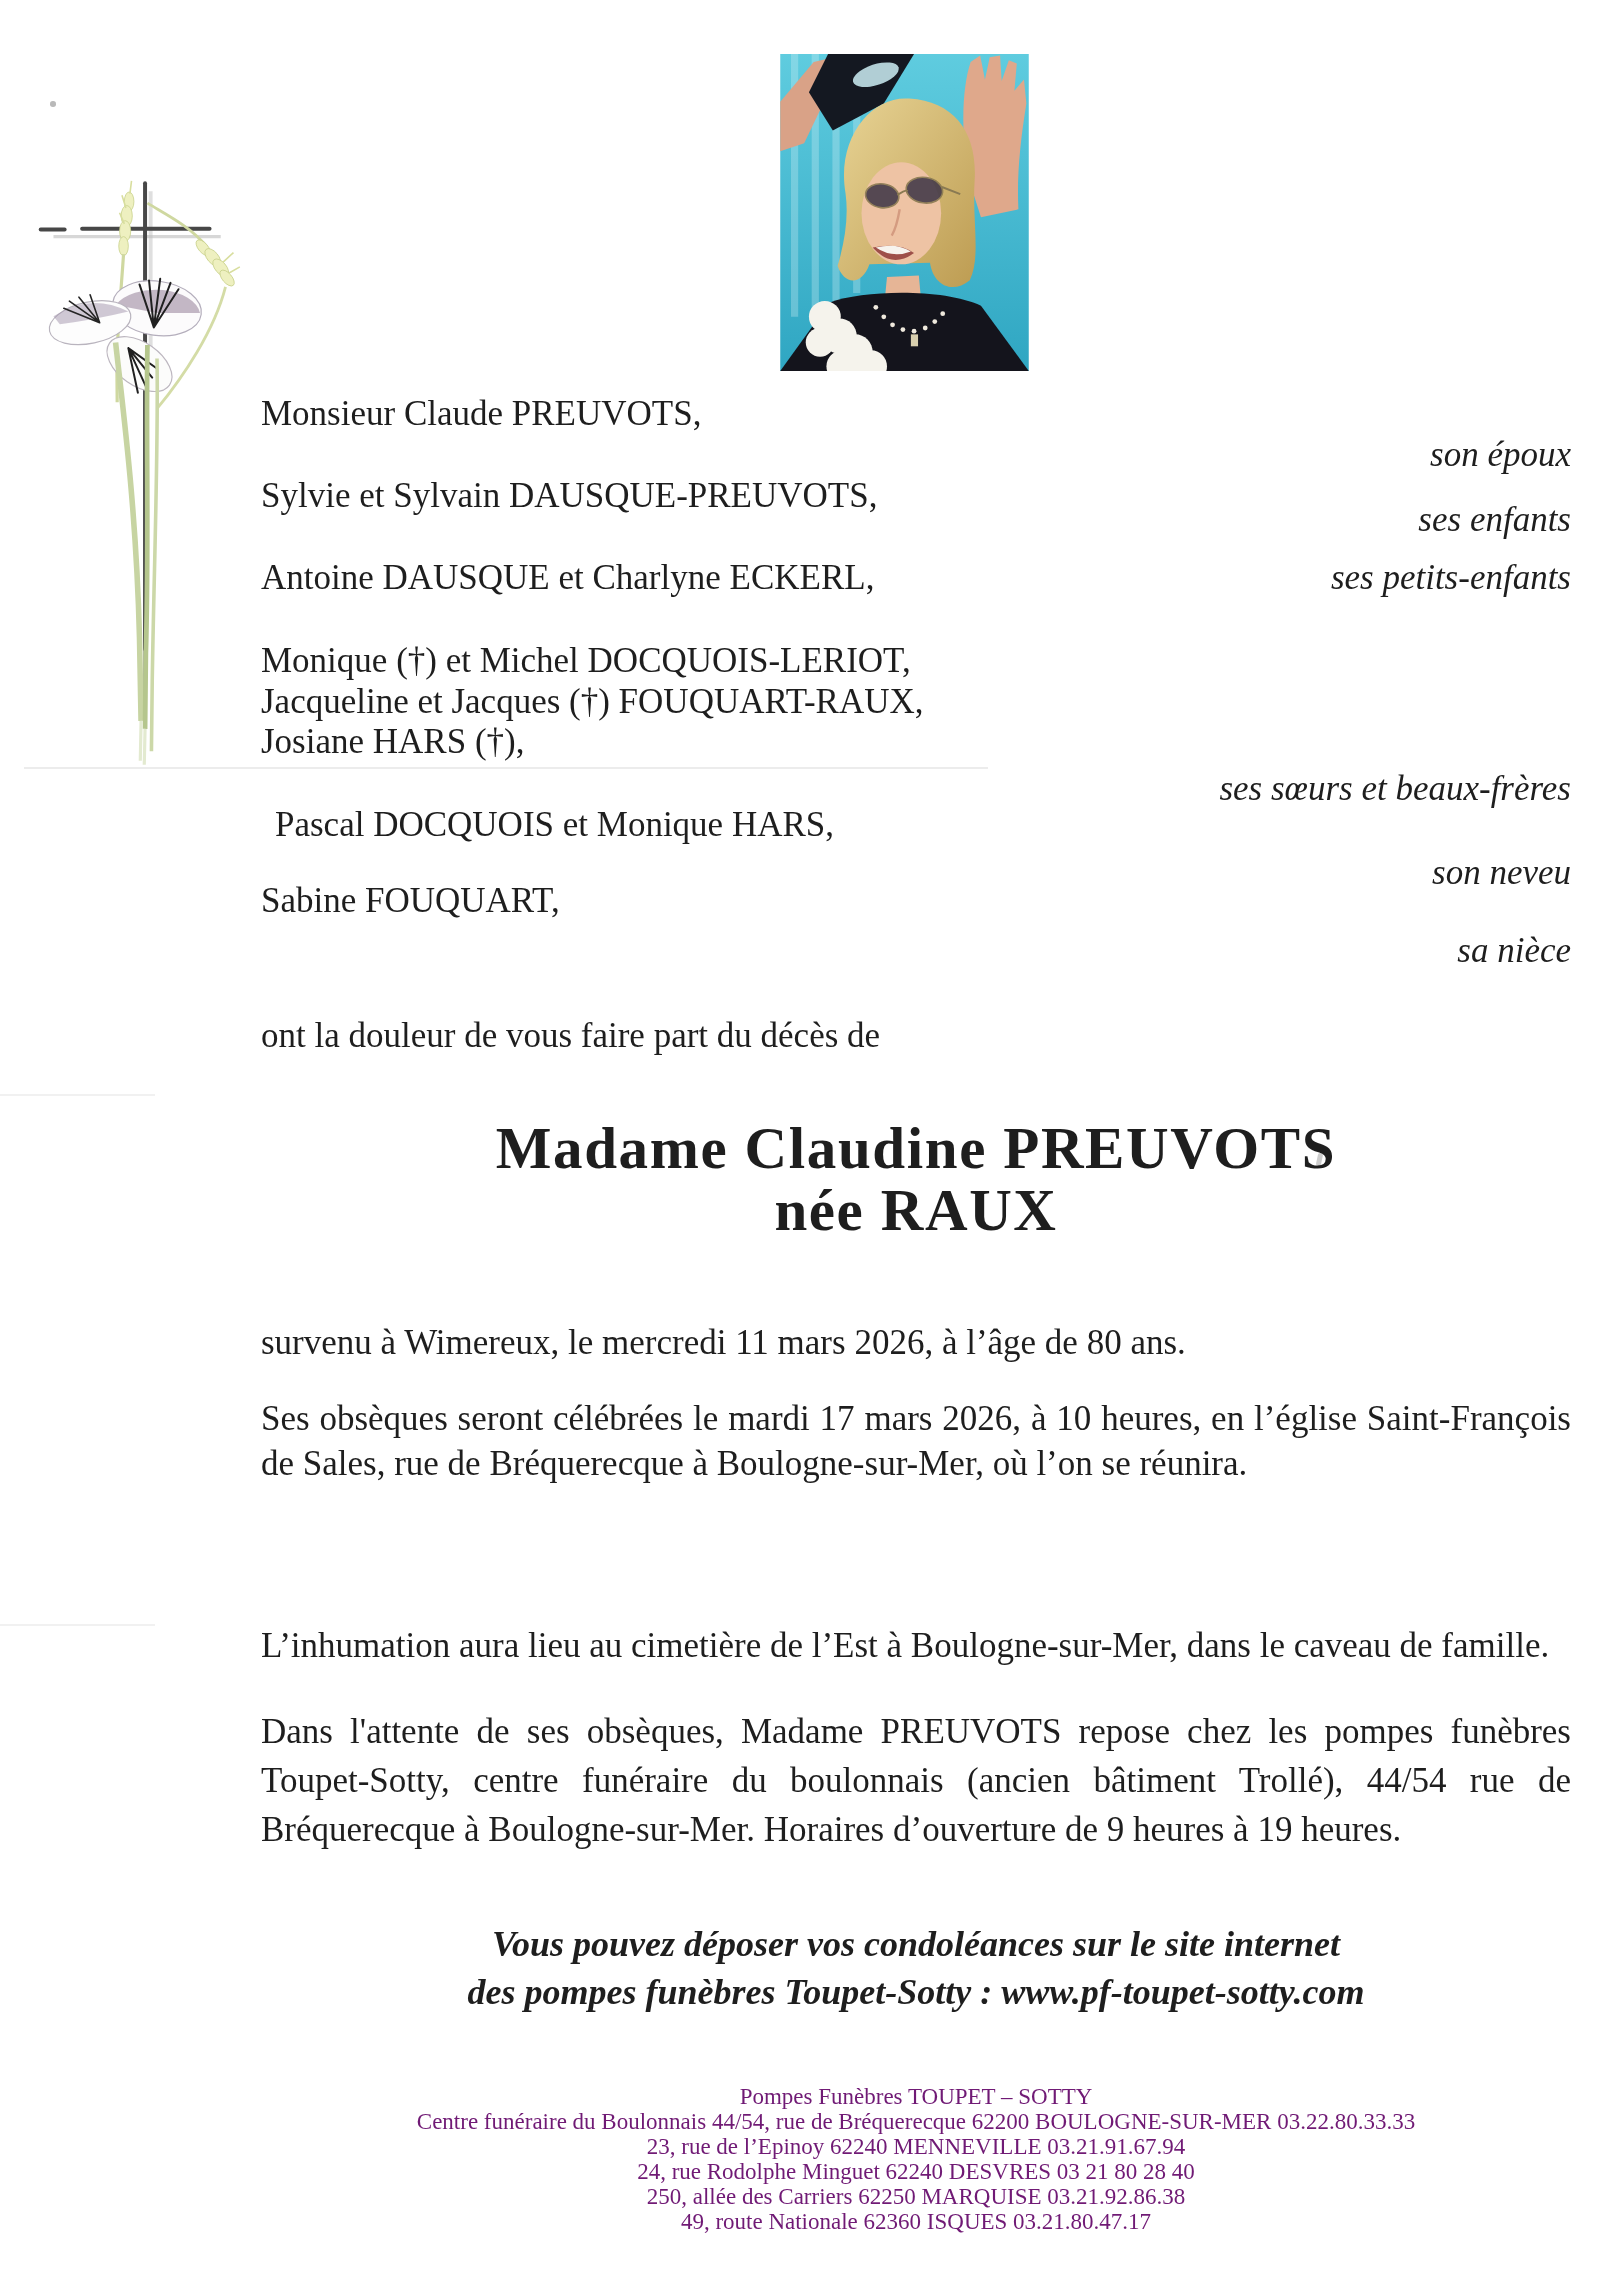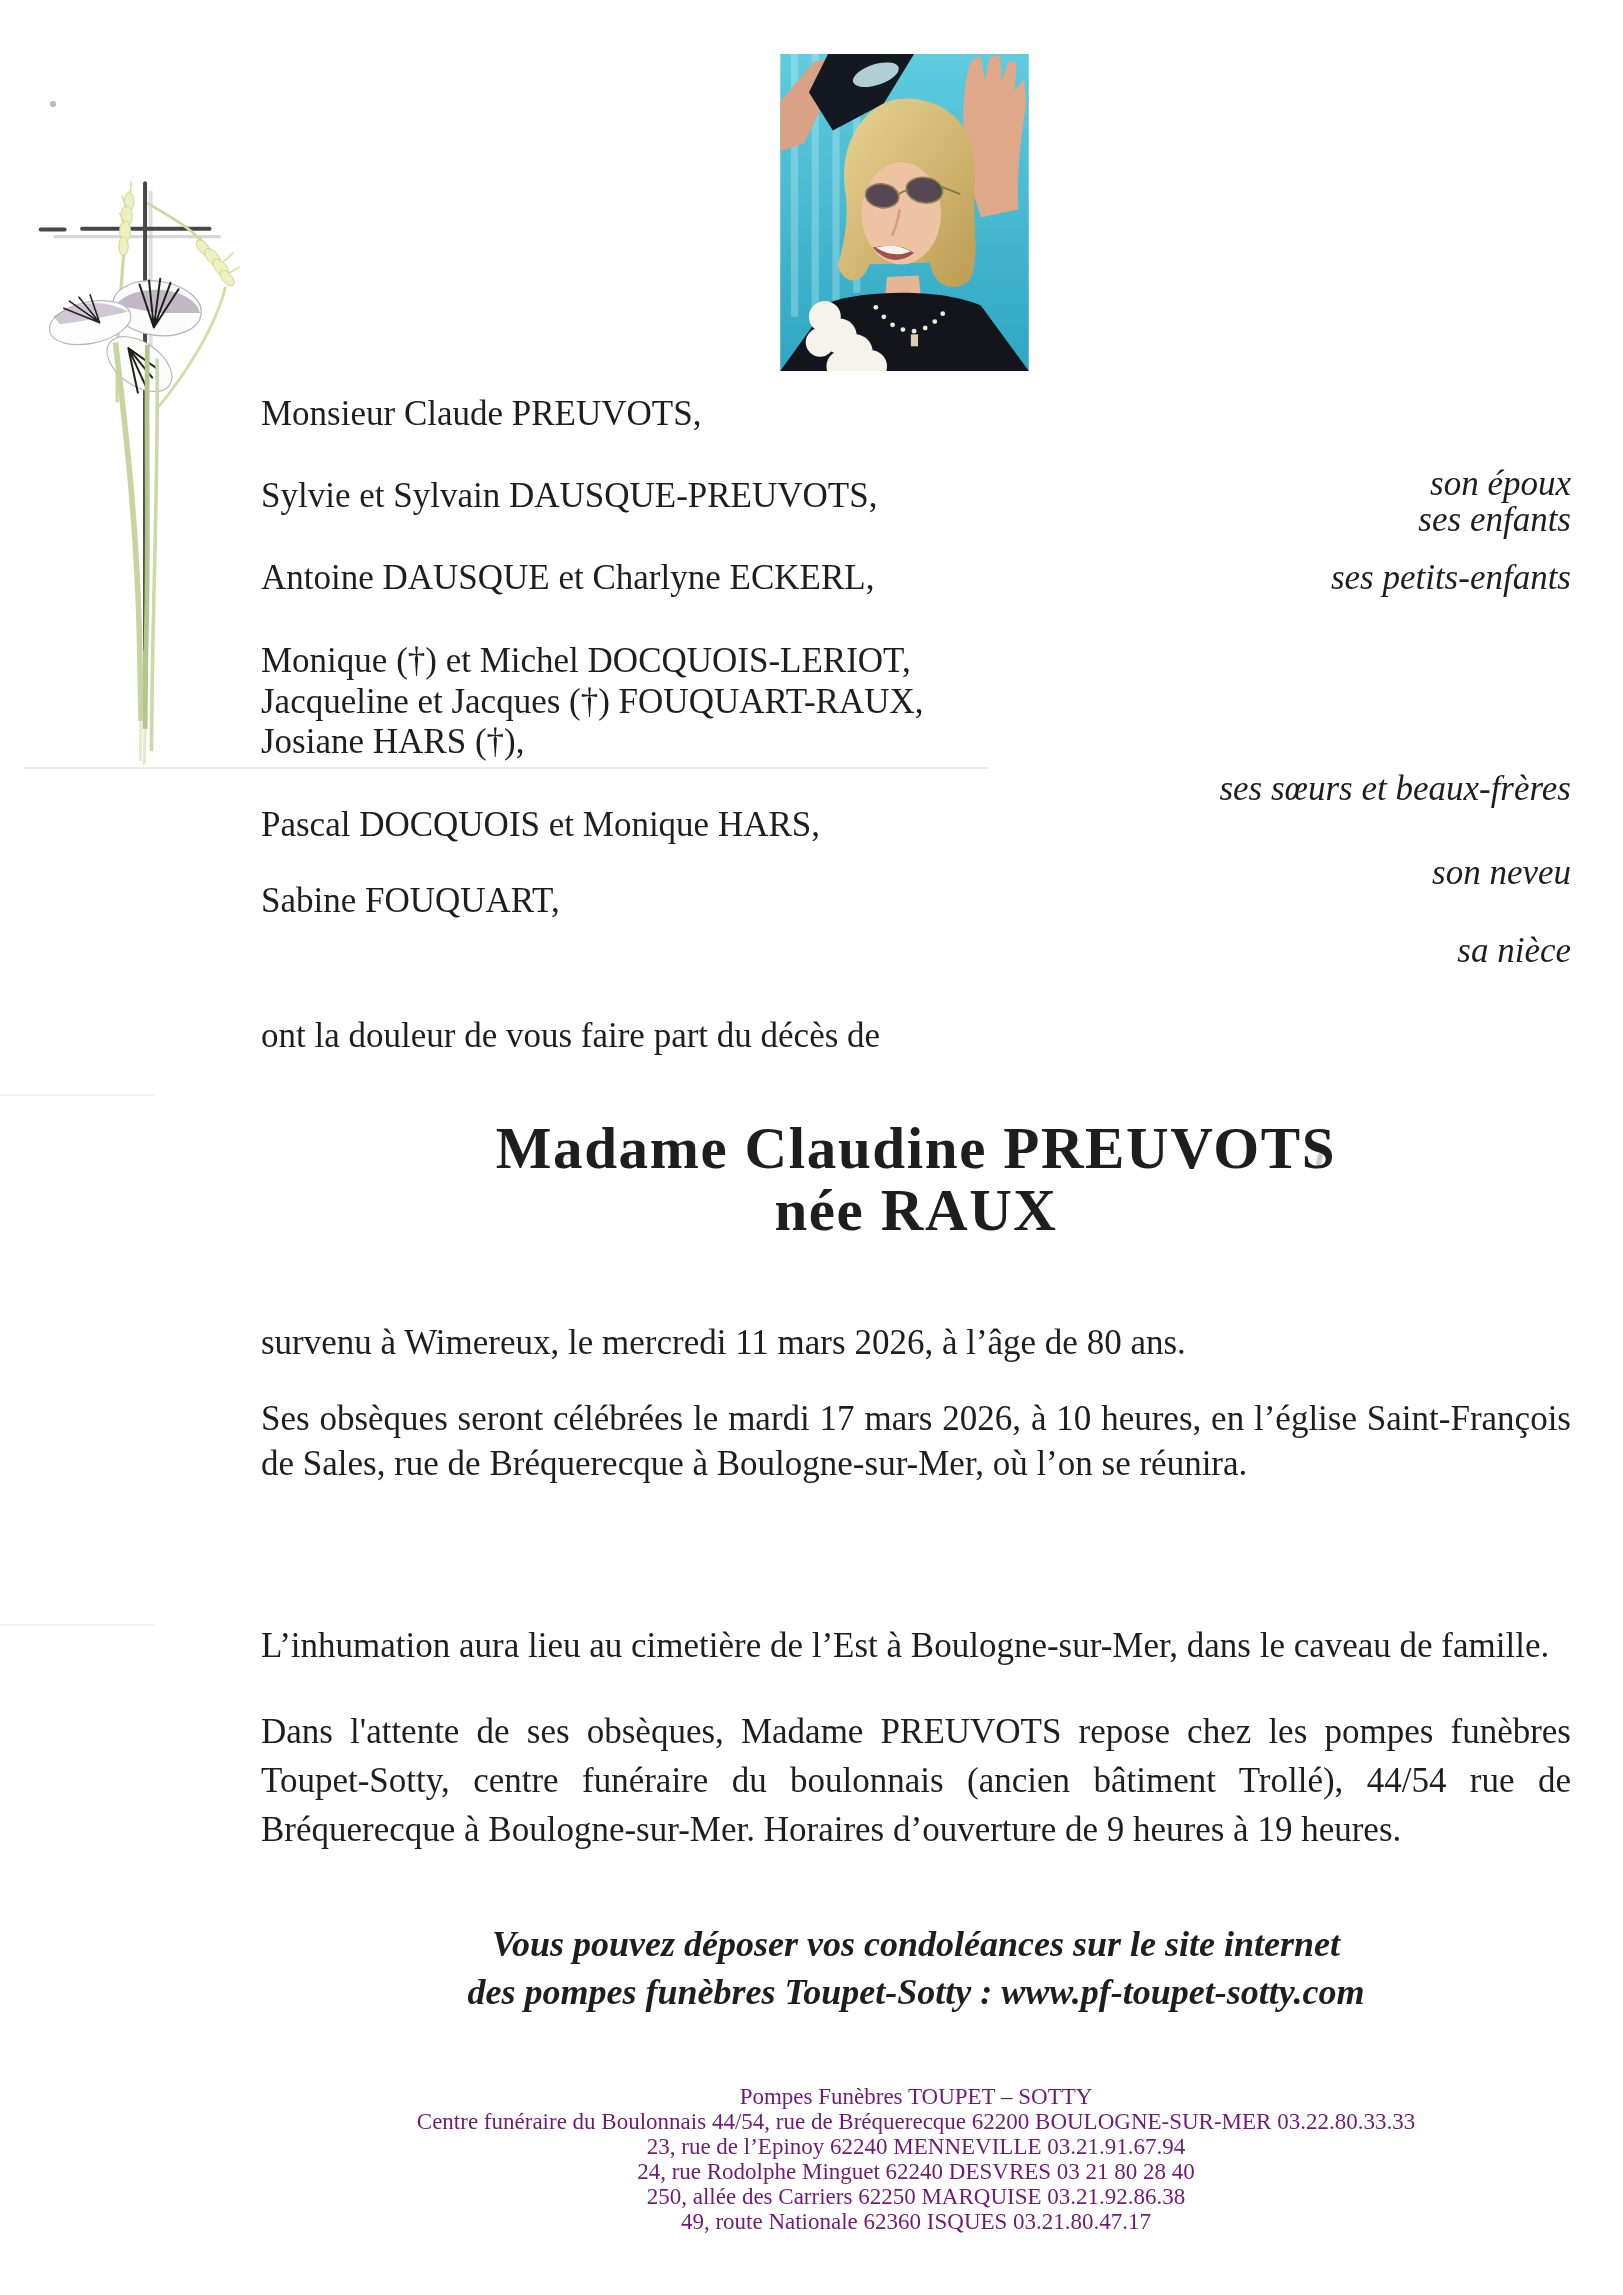--- a/index.html
+++ b/index.html
@@ -151,24 +151,24 @@
       </g>
     </svg>
   </div>
 
   <div class="abs line fam" style="top:396px;">Monsieur Claude PREUVOTS,</div>
   <div class="abs line fam" style="top:478px;">Sylvie et Sylvain DAUSQUE-PREUVOTS,</div>
   <div class="abs line fam" style="top:560px;">Antoine DAUSQUE et Charlyne ECKERL,</div>
   <div class="abs line fam" style="top:643px;">Monique (†) et Michel DOCQUOIS-LERIOT,</div>
   <div class="abs line fam" style="top:684px;">Jacqueline et Jacques (†) FOUQUART-RAUX,</div>
   <div class="abs line fam" style="top:724px;">Josiane HARS (†),</div>
-  <div class="abs line fam" style="top:807px;">Pascal DOCQUOIS et Monique HARS,</div>
+  <div class="abs line fam" style="top:807px;margin-left:14px;">Pascal DOCQUOIS et Monique HARS,</div>
   <div class="abs line fam" style="top:883px;">Sabine FOUQUART,</div>
 
-  <div class="abs line rel" style="top:437px;margin-top:29px;">son époux</div>
+  <div class="abs line rel" style="top:437px;">son époux</div>
   <div class="abs line rel" style="top:502px;">ses enfants</div>
   <div class="abs line rel" style="top:560px;">ses petits-enfants</div>
   <div class="abs line rel" style="top:771px;">ses sœurs et beaux-frères</div>
   <div class="abs line rel" style="top:855px;">son neveu</div>
   <div class="abs line rel" style="top:933px;">sa nièce</div>
 
   <div class="abs line fam" style="top:1018px;">ont la douleur de vous faire part du décès de</div>
 
   <div class="abs title-block">
     <div>Madame Claudine PREUVOTS</div>

